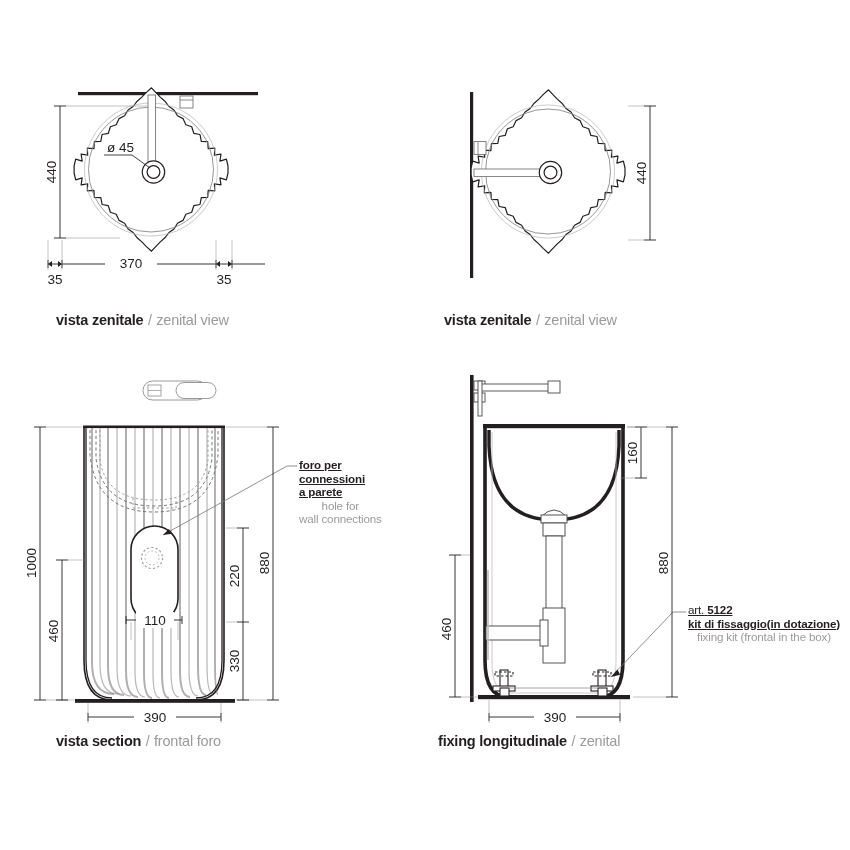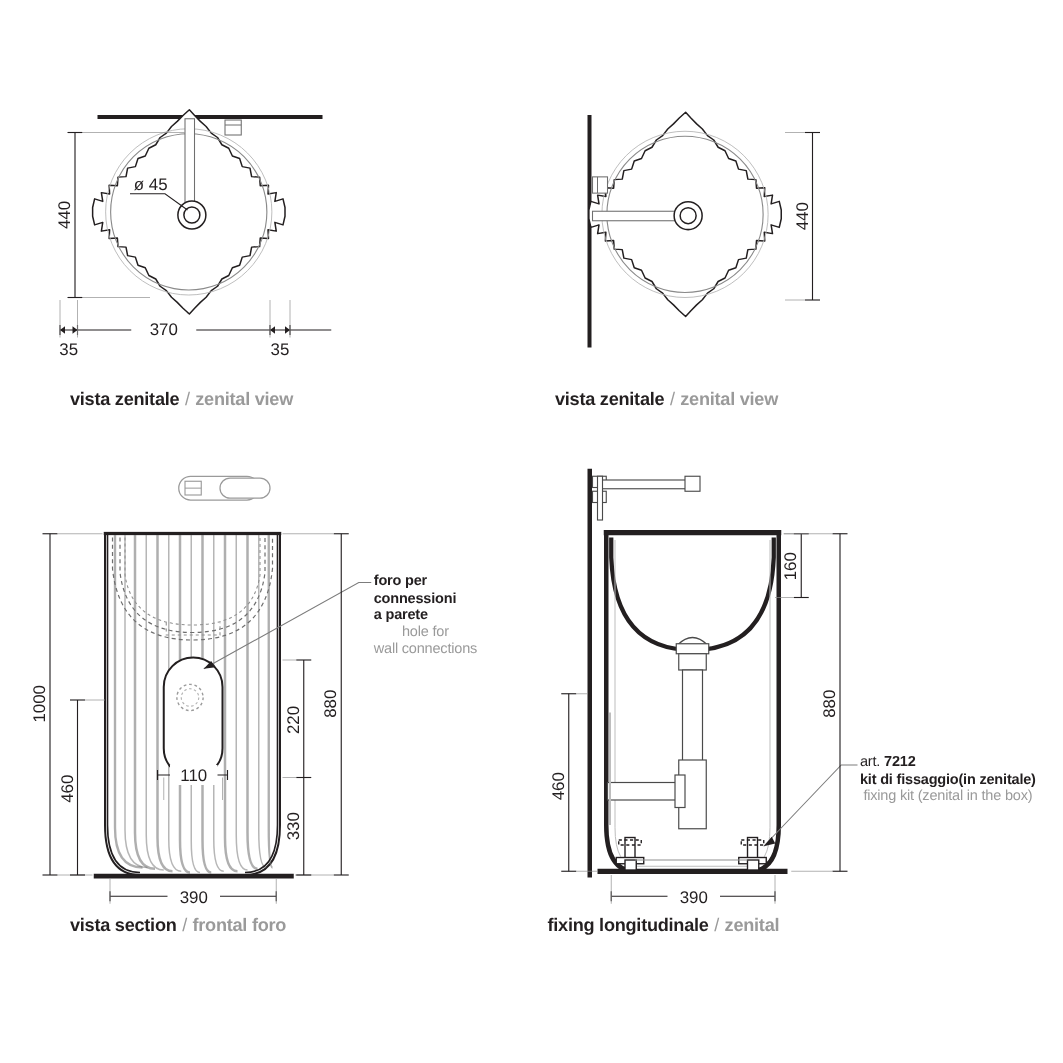--- a/index.html
+++ b/index.html
@@ -35,38 +35,39 @@
     letter-spacing: -0.2px;
     margin-left: 16px;
   }
   .cap .sl {
     font-weight: normal;
     font-size: 14.5px;
     color: #9a9a9a;
     letter-spacing: -0.2px;
   }
   .cap .en {
-    font-weight: bold;
+    font-weight: normal;
     font-size: 14.5px;
     color: #9a9a9a;
     letter-spacing: -0.2px;
   }
 
   .note {
     position: absolute;
     white-space: nowrap;
     line-height: 13.6px;
     font-family: "Liberation Sans", sans-serif;
   }
   .note .b {
     display: block;
     font-weight: bold;
     font-size: 11.6px;
     color: #231f20;
     letter-spacing: -0.15px;
+    text-decoration: underline;
   }
   .note .g {
     display: block;
     font-weight: normal;
     font-size: 11.6px;
     color: #9a9a9a;
     letter-spacing: -0.15px;
     text-align: center;
   }
   .note .inline-light {
@@ -466,16 +467,16 @@
 
 <div class="note" style="left:299px; top:458px;">
   <span class="b">foro per</span>
   <span class="b">connessioni</span>
   <span class="b">a parete</span>
   <span class="g">hole for</span>
   <span class="g">wall connections</span>
 </div>
 
 <div class="note" style="left:688px; top:603px;">
-  <span class="b"><span class="inline-light">art.</span> <span>7212</span></span>
-  <span class="b">kit di fissaggio(in zenitale)</span>
-  <span class="g">fixing kit (zenital in the box)</span>
+  <span class="b"><span class="inline-light">art.</span> <span>5122</span></span>
+  <span class="b">kit di fissaggio(in dotazione)</span>
+  <span class="g">fixing kit (frontal in the box)</span>
 </div>
 
 </body></html>

